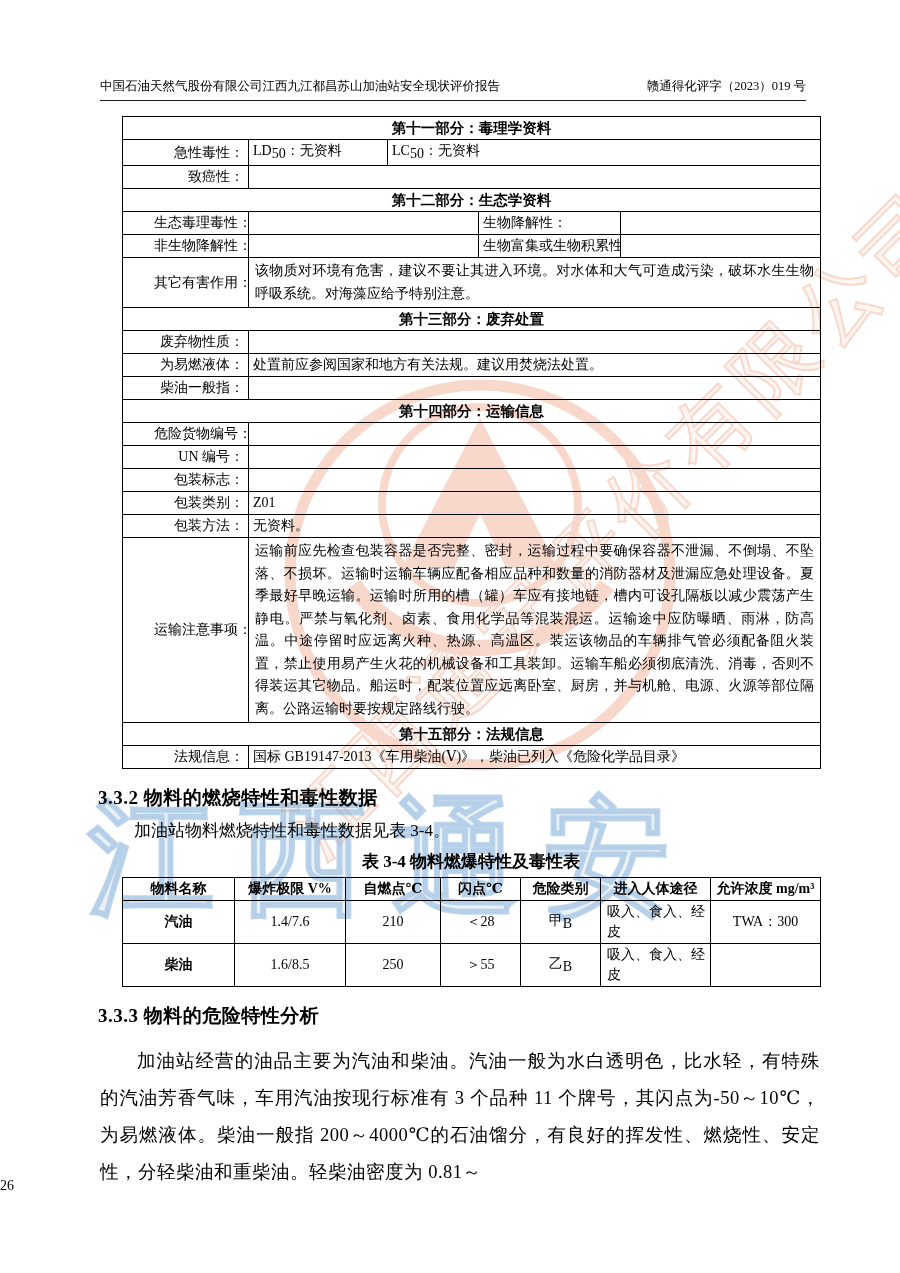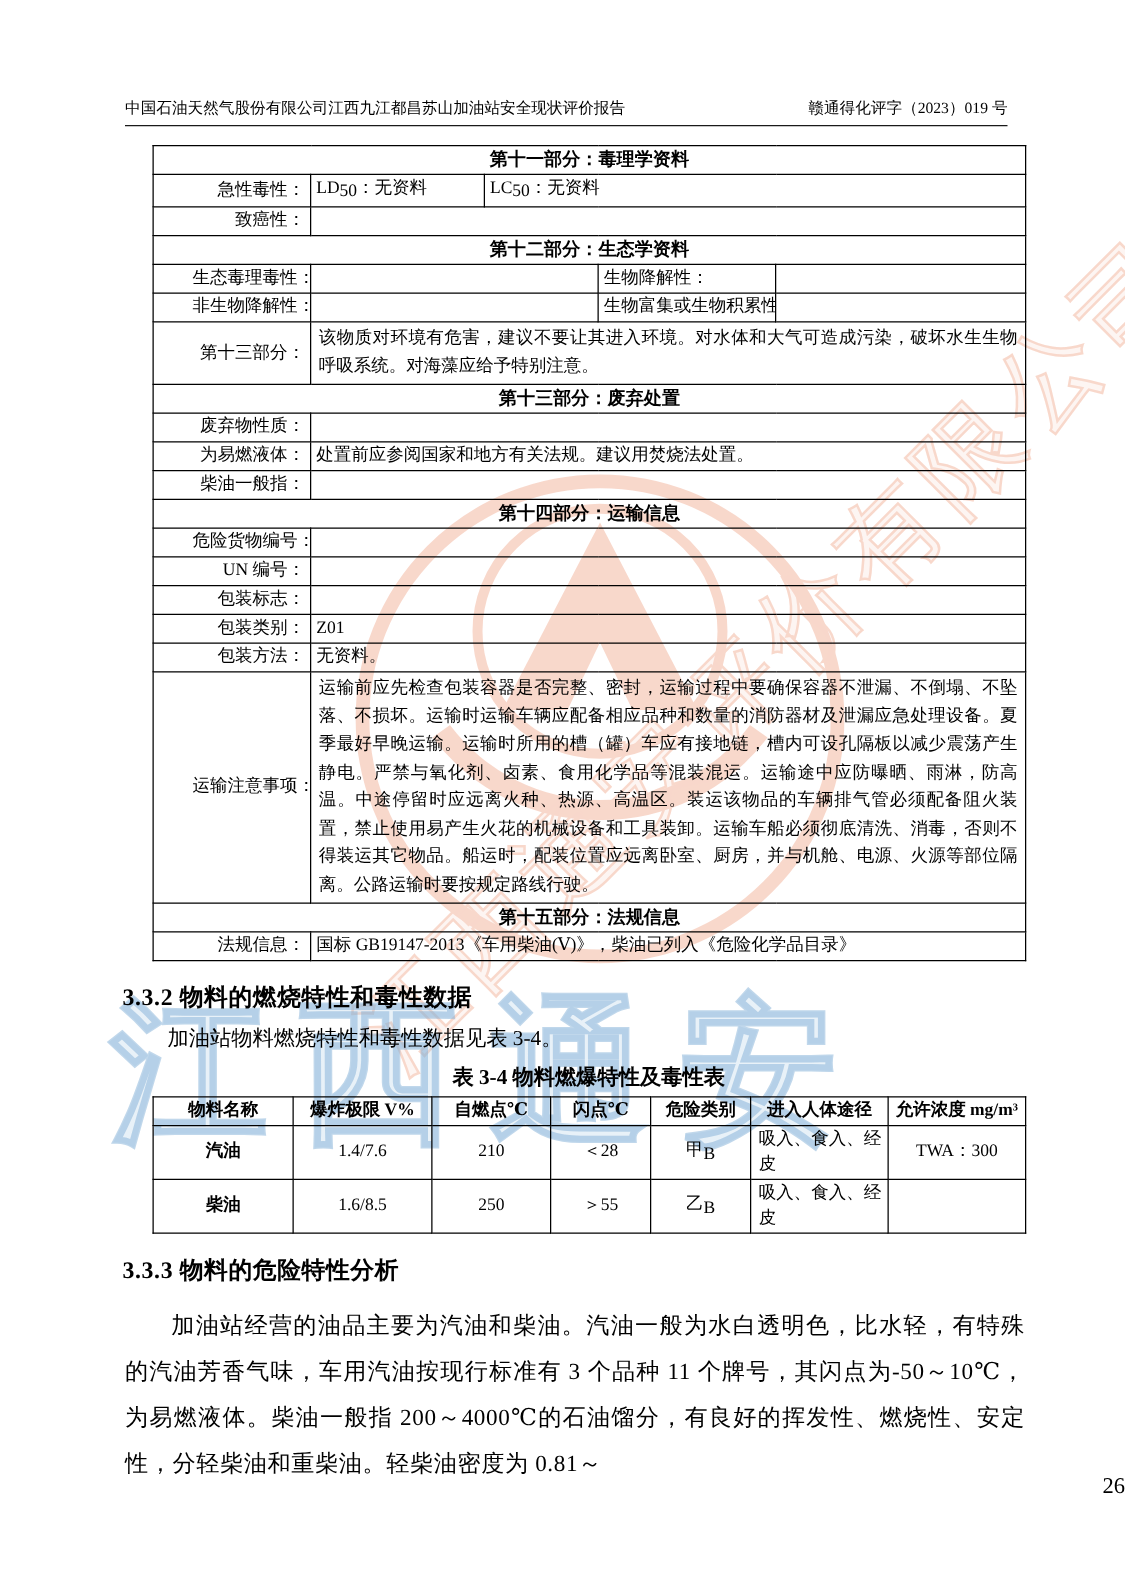--- a/index.html
+++ b/index.html
@@ -38,21 +38,21 @@
   
   .h3 { font-size:19px; font-weight:bold; margin:16px 0 8px -2px; letter-spacing:0.5px; }
   .intro { font-size:17px; text-indent:2em; margin:4px 0 8px 0; }
   .tbl-caption { width:698px; margin-left:22px; text-align:center; font-weight:bold; font-size:17px; margin-top:8px; margin-bottom:4px; }
   table.t34 { border-collapse:collapse; table-layout:fixed; width:698px; margin-left:22px; font-size:14px; }
   table.t34 td, table.t34 th { border:1px solid #000; padding:1px 4px; height:22px; line-height:20px; text-align:center; font-weight:normal; }
   table.t34 th { font-weight:bold; }
   table.t34 .bold { font-weight:bold; }
   table.t34 .left { text-align:left; padding-left:6px; }
   .body-par { font-size:18.5px; line-height:37px; text-align:justify; text-indent:2em; margin-top:14px; letter-spacing:0.5px; width:720px; margin-left:0; }
-  .page-num { position:absolute; left:0; right:0; top:1178px; text-align:right; font-size:18px; z-index:1; }
+  .page-num { position:absolute; left:0; right:0; top:1178px; text-align:left; font-size:14px; z-index:1; }
 </style>
 </head>
 <body>
 
 <div class="page">
 
   <div class="wm-layer">
     <svg width="900" height="1273" viewBox="0 0 900 1273">
       <g opacity="0.45">
         <circle cx="480" cy="575" r="190" fill="none" stroke="#f0a98e" stroke-width="11"></circle>
@@ -104,21 +104,21 @@
         <td class="lbl2">生物降解性：</td>
         <td class="val"></td>
       </tr>
       <tr>
         <td class="lbl">非生物降解性：</td>
         <td colspan="2" class="val"></td>
         <td class="lbl2">生物富集或生物积累性：</td>
         <td class="val"></td>
       </tr>
       <tr>
-        <td class="lbl">第十三部分：</td>
+        <td class="lbl">其它有害作用：</td>
         <td colspan="4" class="val long">该物质对环境有危害，建议不要让其进入环境。对水体和大气可造成污染，破坏水生生物呼吸系统。对海藻应给予特别注意。</td>
       </tr>
 
       <tr>
         <td colspan="5" class="sec">第十三部分：废弃处置</td>
       </tr>
       <tr>
         <td class="lbl">废弃物性质：</td>
         <td colspan="4" class="val"></td>
       </tr>

